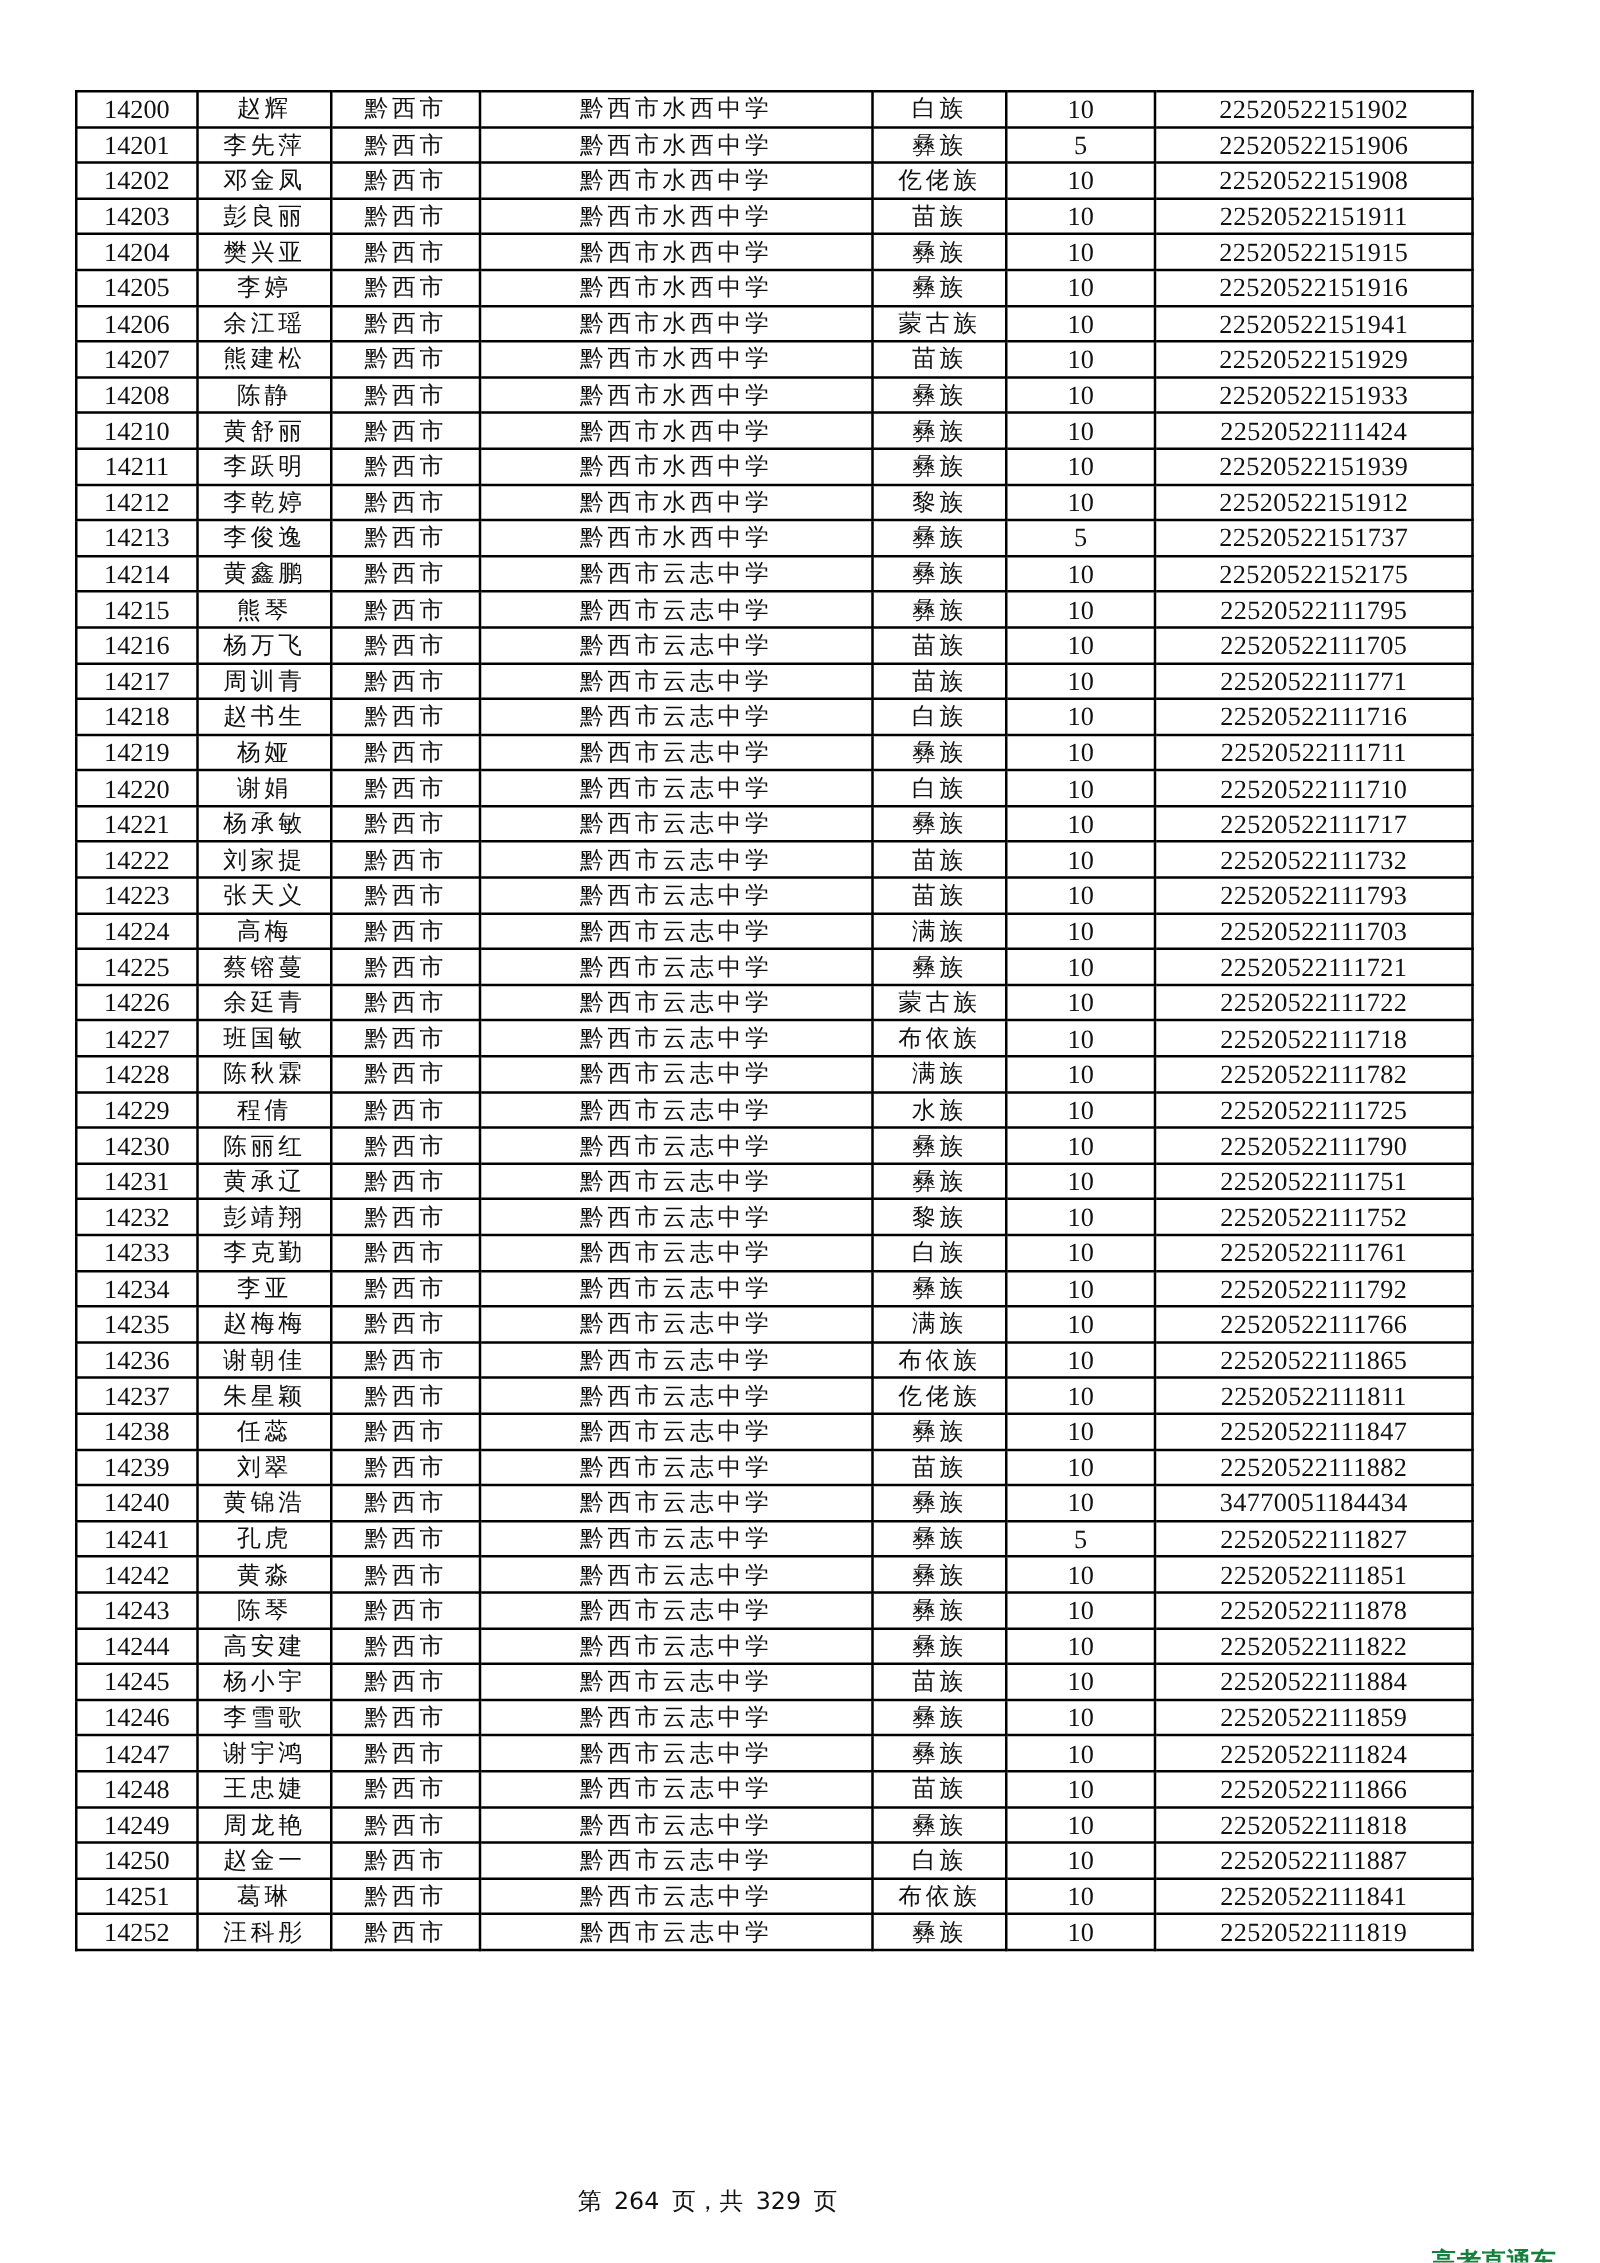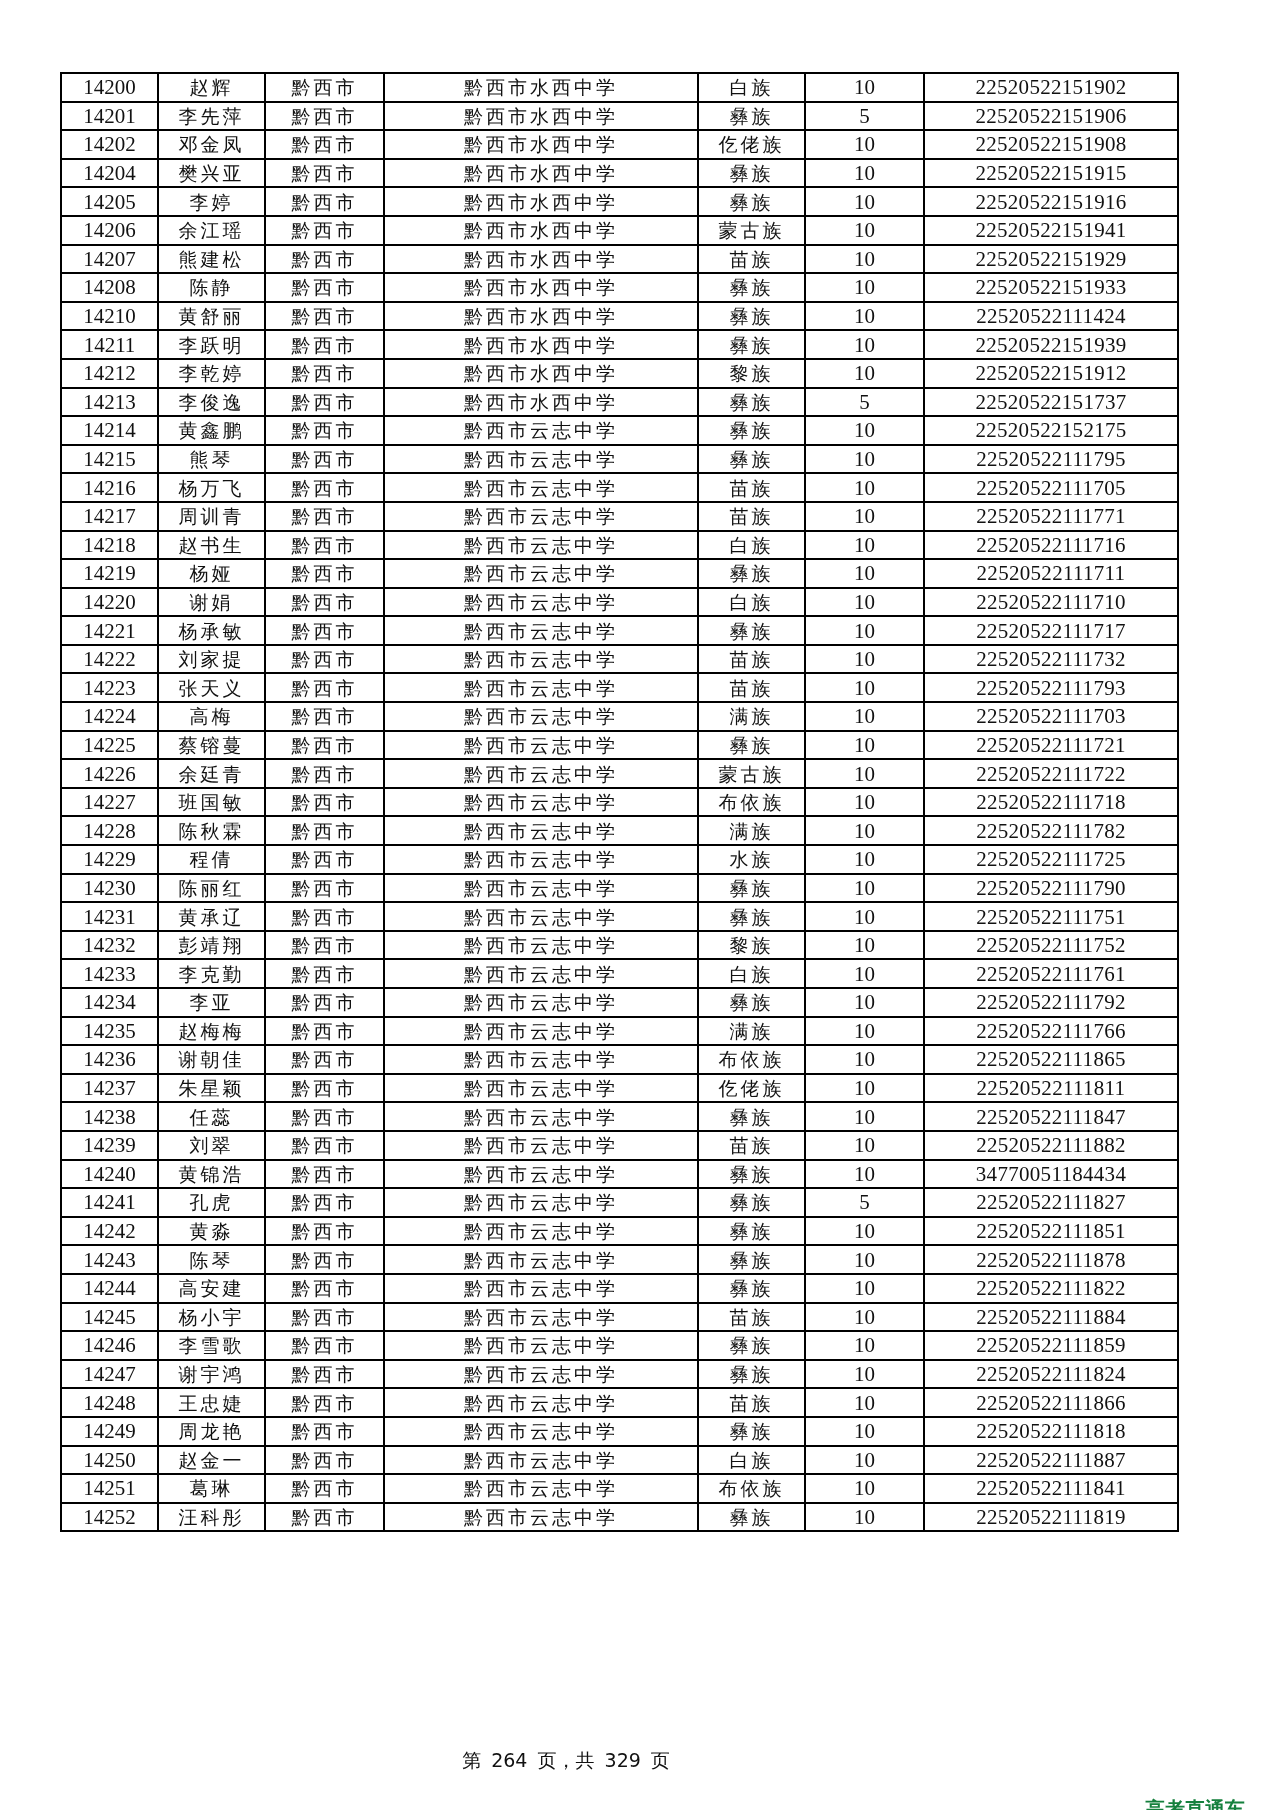--- a/index.html
+++ b/index.html
@@ -53,20 +53,29 @@
       <tr>
         <td class="num">14202</td>
         <td class="cjk">邓金凤</td>
         <td class="cjk">黔西市</td>
         <td class="cjk">黔西市水西中学</td>
         <td class="cjk">仡佬族</td>
         <td class="num">10</td>
         <td class="id">22520522151908</td>
       </tr>
       <tr>
+        <td class="num">14203</td>
+        <td class="cjk">彭良丽</td>
+        <td class="cjk">黔西市</td>
+        <td class="cjk">黔西市水西中学</td>
+        <td class="cjk">苗族</td>
+        <td class="num">10</td>
+        <td class="id">22520522151911</td>
+      </tr>
+      <tr>
         <td class="num">14204</td>
         <td class="cjk">樊兴亚</td>
         <td class="cjk">黔西市</td>
         <td class="cjk">黔西市水西中学</td>
         <td class="cjk">彝族</td>
         <td class="num">10</td>
         <td class="id">22520522151915</td>
       </tr>
       <tr>
         <td class="num">14205</td>

